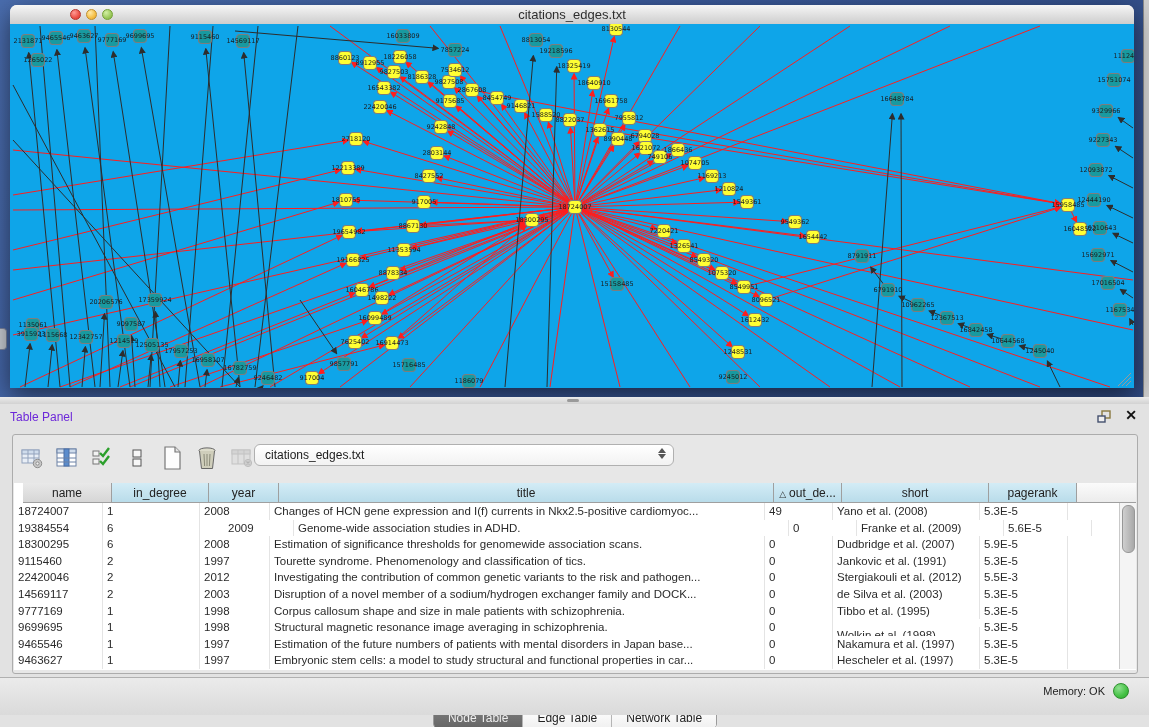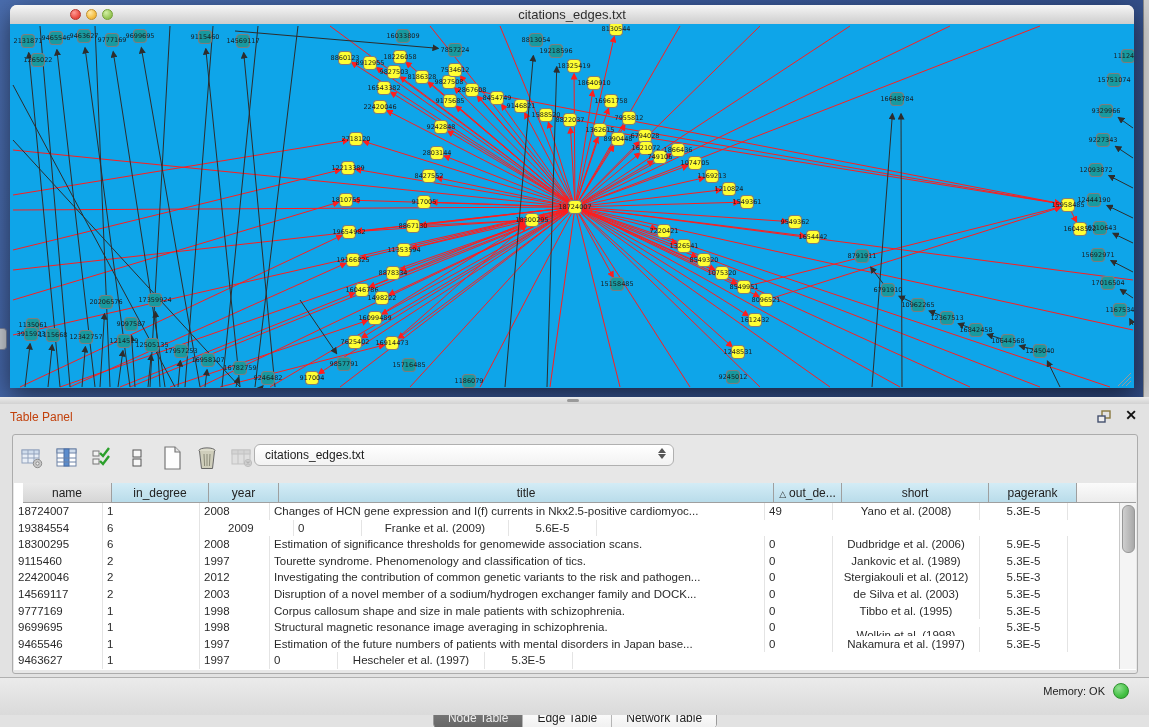--- a/index.html
+++ b/index.html
@@ -22,21 +22,21 @@
   .tl.g{left:92px;background:radial-gradient(circle at 35% 30%,#d3f0a5,#9cc95c 60%,#7fb23e);border:1px solid #74a238;}
   .wtitle{position:absolute;left:0;right:0;top:2px;text-align:center;font-size:13px;color:#2e2e2e;}
   .canvas{position:absolute;left:0;top:19px;right:0;bottom:0;background:#0ea5e9;overflow:hidden;}
   .canvas svg{display:block;}
   
   .split{position:absolute;left:0;top:397px;width:1149px;height:7px;
          background:linear-gradient(#ececec,#d2d2d2);border-bottom:1px solid #a8a8a8;}
   .split-grip{position:absolute;left:567px;top:2px;width:12px;height:3px;background:#9a9a9a;border-radius:2px;}
   
   .panel{position:absolute;left:0;top:404px;width:1149px;height:323px;background:#e2e2e2;}
-  .panel-title{position:absolute;left:10px;top:6px;font-size:12px;color:#c2410c;}
+  .panel-title{position:absolute;left:10px;top:6px;font-size:12px;color:#6d28d9;}
   .panel-float{position:absolute;right:36px;top:6px;width:16px;height:14px;cursor:pointer;}
   .panel-close{position:absolute;right:12px;top:3px;font-size:14px;font-weight:bold;color:#111;cursor:pointer;}
   .pcontainer{position:absolute;left:12px;top:30px;width:1126px;height:240px;background:#e7e7e7;
               border:1px solid #acacac;border-radius:3px;box-sizing:border-box;}
   .ptoolbar{position:absolute;left:6px;top:5px;height:36px;display:flex;align-items:center;gap:9px;}
   .tbtn{width:26px;height:26px;display:flex;align-items:center;justify-content:center;cursor:pointer;}
   .tbtn.disabled{opacity:.55;}
   .fx{font-family:"DejaVu Serif",serif;font-style:italic;font-weight:bold;font-size:14px;color:#222;}
   .netselect{position:absolute;left:241px;top:9px;width:420px;height:22px;background:linear-gradient(#ffffff,#f2f2f2);
              border:1px solid #b0b0b0;border-radius:6px;box-sizing:border-box;font-size:12px;color:#1c1c1c;
@@ -50,21 +50,21 @@
   .th{height:20px;line-height:20px;font-size:12px;color:#222;text-align:center;box-sizing:border-box;
       border-right:1px solid #9f9f9f;border-bottom:1px solid #9f9f9f;overflow:hidden;white-space:nowrap;cursor:pointer;}
   .th.blue{background:linear-gradient(#d3ecf6,#b9dcea);}
   .th.gray{background:linear-gradient(#e9e9e9,#d6d6d6);}
   .th.filler{flex:1;background:linear-gradient(#fbfbfb,#ececec);border-right:none;}
   .sort{font-size:9px;margin-right:3px;color:#333;}
   .tbodywrap{position:relative;}
   .tr{display:flex;height:16.6px;line-height:16.6px;background:#fff;cursor:default;}
   .td{font-size:11.5px;color:#2a2a2a;box-sizing:border-box;border-right:1px solid #e4e4e4;
       overflow:hidden;white-space:nowrap;padding:0 4px;}
-  .td.center{text-align:center;}
+  .td.center{}
   .vscroll{position:absolute;right:0;top:0;width:17px;height:166px;background:#f4f4f4;border-left:1px solid #c9c9c9;box-sizing:border-box;}
   .vthumb{position:absolute;left:2px;top:2px;width:11px;height:46px;border-radius:6px;
           background:linear-gradient(90deg,#cfcfcf,#a8a8a8);border:1px solid #979797;cursor:pointer;}
   .ptabs{position:absolute;left:0;top:272px;width:100%;display:flex;justify-content:center;}
   .segwrap{display:flex;border:1px solid #9a9a9a;border-radius:5px;overflow:hidden;background:#fff;
            box-shadow:0 1px 1px rgba(255,255,255,.8);}
   .seg{padding:3px 14px;font-size:12px;color:#222;background:linear-gradient(#ffffff,#f0f0f0);
        border-right:1px solid #b5b5b5;cursor:pointer;}
   .seg:last-child{border-right:none;}
   .seg.active{background:linear-gradient(#7c7c7c,#666666);color:#efefef;}
@@ -816,40 +816,41 @@
               <div class="td" style="width: 70px;">2008</div>
               <div class="td" style="width: 495px;">Changes of HCN gene expression and I(f) currents in Nkx2.5-positive cardiomyoc...</div>
               <div class="td" style="width: 68px;">49</div>
               <div class="td center" style="width: 147px;">Yano et al. (2008)</div>
               <div class="td center" style="width: 88px;">5.3E-5</div>
             </div>
             <div class="tr">
               <div class="td" style="width: 89px;">19384554</div>
               <div class="td" style="width: 97px;">6</div>
               <div class="td" style="width: 70px; margin-left: 24px;">2009</div>
+              <div class="td" style="width: 495px;">Genome-wide association studies in ADHD.</div>
               <div class="td" style="width: 68px;">0</div>
               <div class="td center" style="width: 147px;">Franke et al. (2009)</div>
               <div class="td center" style="width: 88px;">5.6E-5</div>
             </div>
             <div class="tr">
               <div class="td" style="width: 89px;">18300295</div>
               <div class="td" style="width: 97px;">6</div>
               <div class="td" style="width: 70px;">2008</div>
               <div class="td" style="width: 495px;">Estimation of significance thresholds for genomewide association scans.</div>
               <div class="td" style="width: 68px;">0</div>
-              <div class="td center" style="width: 147px;">Dudbridge et al. (2006)</div>
+              <div class="td center" style="width: 147px;">Dudbridge et al. (2007)</div>
               <div class="td center" style="width: 88px;">5.9E-5</div>
             </div>
             <div class="tr">
               <div class="td" style="width: 89px;">9115460</div>
               <div class="td" style="width: 97px;">2</div>
               <div class="td" style="width: 70px;">1997</div>
               <div class="td" style="width: 495px;">Tourette syndrome. Phenomenology and classification of tics.</div>
               <div class="td" style="width: 68px;">0</div>
-              <div class="td center" style="width: 147px;">Jankovic et al. (1989)</div>
+              <div class="td center" style="width: 147px;">Jankovic et al. (1991)</div>
               <div class="td center" style="width: 88px;">5.3E-5</div>
             </div>
             <div class="tr">
               <div class="td" style="width: 89px;">22420046</div>
               <div class="td" style="width: 97px;">2</div>
               <div class="td" style="width: 70px;">2012</div>
               <div class="td" style="width: 495px;">Investigating the contribution of common genetic variants to the risk and pathogen...</div>
               <div class="td" style="width: 68px;">0</div>
               <div class="td center" style="width: 147px;">Stergiakouli et al. (2012)</div>
               <div class="td center" style="width: 88px;">5.5E-3</div>
@@ -887,20 +888,21 @@
               <div class="td" style="width: 70px;">1997</div>
               <div class="td" style="width: 495px;">Estimation of the future numbers of patients with mental disorders in Japan base...</div>
               <div class="td" style="width: 68px;">0</div>
               <div class="td center" style="width: 147px;">Nakamura et al. (1997)</div>
               <div class="td center" style="width: 88px;">5.3E-5</div>
             </div>
             <div class="tr">
               <div class="td" style="width: 89px;">9463627</div>
               <div class="td" style="width: 97px;">1</div>
               <div class="td" style="width: 70px;">1997</div>
+              <div class="td" style="width: 495px;">Embryonic stem cells: a model to study structural and functional properties in car...</div>
               <div class="td" style="width: 68px;">0</div>
               <div class="td center" style="width: 147px;">Hescheler et al. (1997)</div>
               <div class="td center" style="width: 88px;">5.3E-5</div>
             </div>
           </div>
         <div class="vscroll">
           <div class="vthumb"></div>
         </div>
       </div>
     </div>

